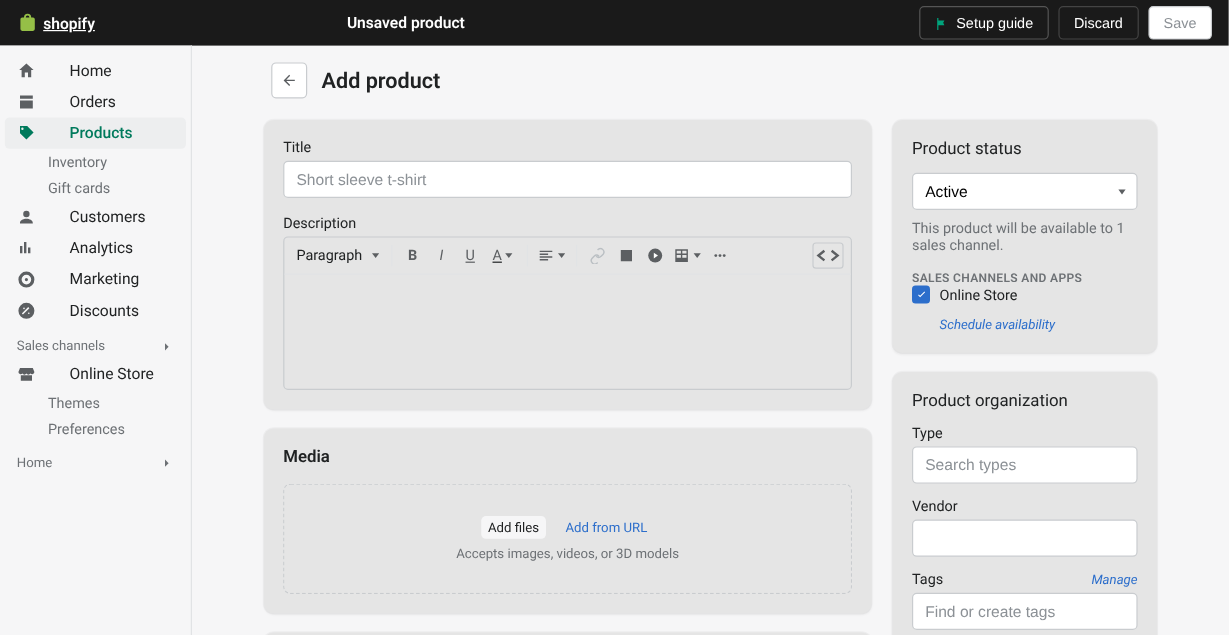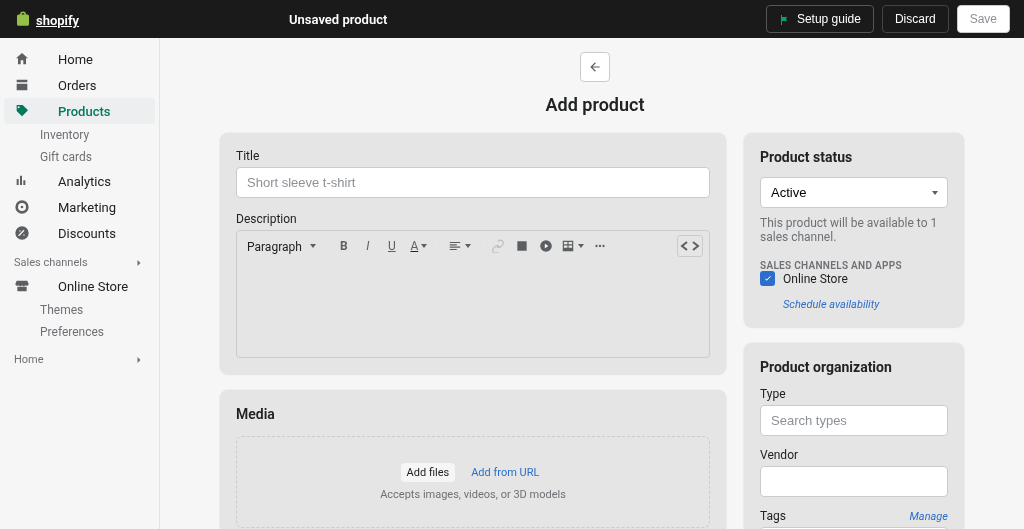--- a/index.html
+++ b/index.html
@@ -22,21 +22,21 @@
   .nav-item { display: flex; align-items: center; gap: 28px; padding: 5px 14px; color: #202223; cursor: pointer; font-size: 13px; }
   .nav-item svg { width: 16px; height: 16px; fill: #5c5f62; }
   .nav-item.active { background: #edeeef; color: #007a5c; font-weight: 500; border-radius: 4px; margin: 0 4px; padding-left: 10px; }
   .nav-item.active svg { fill: #007a5c; }
   .nav-sub { padding: 4px 14px 4px 40px; font-size: 12px; color: #6d7175; cursor: pointer; }
   .nav-section { padding: 10px 14px 4px; font-size: 11px; color: #6d7175; display: flex; justify-content: space-between; align-items: center; }
   .nav-section svg { width: 12px; height: 12px; fill: #6d7175; }
   
   
   .main { flex: 1; padding: 14px 60px; overflow: auto; }
-  .page-head { display: flex; align-items: center; gap: 12px; margin-bottom: 18px; margin-left: 6px; flex-direction: column; }
+  .page-head { display: flex; align-items: center; gap: 12px; margin-bottom: 18px; margin-left: 6px; }
   .back-btn { width: 30px; height: 30px; border: 1px solid #c9cccf; border-radius: 4px; background: #fff; display: flex; align-items: center; justify-content: center; cursor: pointer; }
   .back-btn svg { width: 14px; height: 14px; fill: #5c5f62; }
   .page-title { font-size: 18px; font-weight: 600; }
   
   .columns { display: flex; gap: 18px; align-items: flex-start; }
   .col-main { flex: 1; display: flex; flex-direction: column; gap: 16px; }
   .col-side { width: 220px; display: flex; flex-direction: column; gap: 16px; }
   
   .card { background: #e5e5e5; border-radius: 8px; padding: 16px; box-shadow: 0 0 0 1px rgba(0,0,0,0.03), 0 1px 2px rgba(0,0,0,0.05); }
   .card h2 { font-size: 14px; font-weight: 600; margin-bottom: 14px; }
@@ -61,21 +61,21 @@
   .rte-body { min-height: 95px; padding: 8px; }
   
   
   .media-drop { border: 1px dashed #c9cccf; border-radius: 6px; padding: 26px 10px; text-align: center; }
   .media-actions { display: flex; gap: 10px; justify-content: center; margin-bottom: 6px; }
   .media-link { color: #2c6ecb; font-size: 11px; cursor: pointer; padding: 3px 6px; }
   .media-link.primary { background: #f6f6f7; border-radius: 4px; color: #202223; }
   .media-hint { font-size: 11px; color: #6d7175; }
   
   
-  .side-heading { font-size: 14px; font-weight: 700; margin-bottom: 12px; }
+  .side-heading { font-size: 14px; font-weight: 400; margin-bottom: 12px; }
   .helper { font-size: 12px; color: #6d7175; margin-top: 8px; }
   .sub-heading { font-size: 10px; font-weight: 600; color: #6d7175; letter-spacing: 0.3px; margin: 16px 0 0; text-transform: uppercase; }
   .checkbox-row { display: flex; align-items: center; gap: 8px; font-size: 12px; }
   .checkbox { width: 15px; height: 15px; border-radius: 3px; background: #2c6ecb; display: inline-flex; align-items: center; justify-content: center; }
   .checkbox svg { width: 10px; height: 10px; fill: #fff; }
   .link { color: #2c6ecb; font-size: 11px; cursor: pointer; font-style: italic; }
   .field-group { margin-bottom: 12px; }
   .label-row { display: flex; justify-content: space-between; align-items: center; margin-bottom: 4px; }
   
   .caret { display: inline-block; width: 0; height: 0; border-left: 3px solid transparent; border-right: 3px solid transparent; border-top: 4px solid #5c5f62; margin-left: 3px; vertical-align: middle; }
@@ -121,20 +121,26 @@
     <div class="nav-item active">
       <svg viewBox="0 0 24 24">
           <path d="M21 11l-8-8H4v9l8 8 9-9zM7 8a1.5 1.5 0 1 1 0-3 1.5 1.5 0 0 1 0 3z"></path>
         </svg>
       <span>Products</span>
     </div>
     <div class="nav-sub">Inventory</div>
     <div class="nav-sub">Gift cards</div>
     <div class="nav-item">
       <svg viewBox="0 0 24 24">
+          <path d="M12 12a4 4 0 1 0 0-8 4 4 0 0 0 0 8zm0 2c-4 0-8 2-8 5v1h16v-1c0-3-4-5-8-5z"></path>
+        </svg>
+      <span>Customers</span>
+    </div>
+    <div class="nav-item">
+      <svg viewBox="0 0 24 24">
           <path d="M4 18h3V9H4zm5 0h3V4H9zm5 0h3v-7h-3z"></path>
         </svg>
       <span>Analytics</span>
     </div>
     <div class="nav-item">
       <svg viewBox="0 0 24 24">
           <path d="M12 2a10 10 0 1 0 0 20 10 10 0 0 0 0-20zm0 4a6 6 0 1 1 0 12 6 6 0 0 1 0-12zm0 4a2 2 0 1 0 0 4 2 2 0 0 0 0-4z"></path>
         </svg>
       <span>Marketing</span>
     </div>

